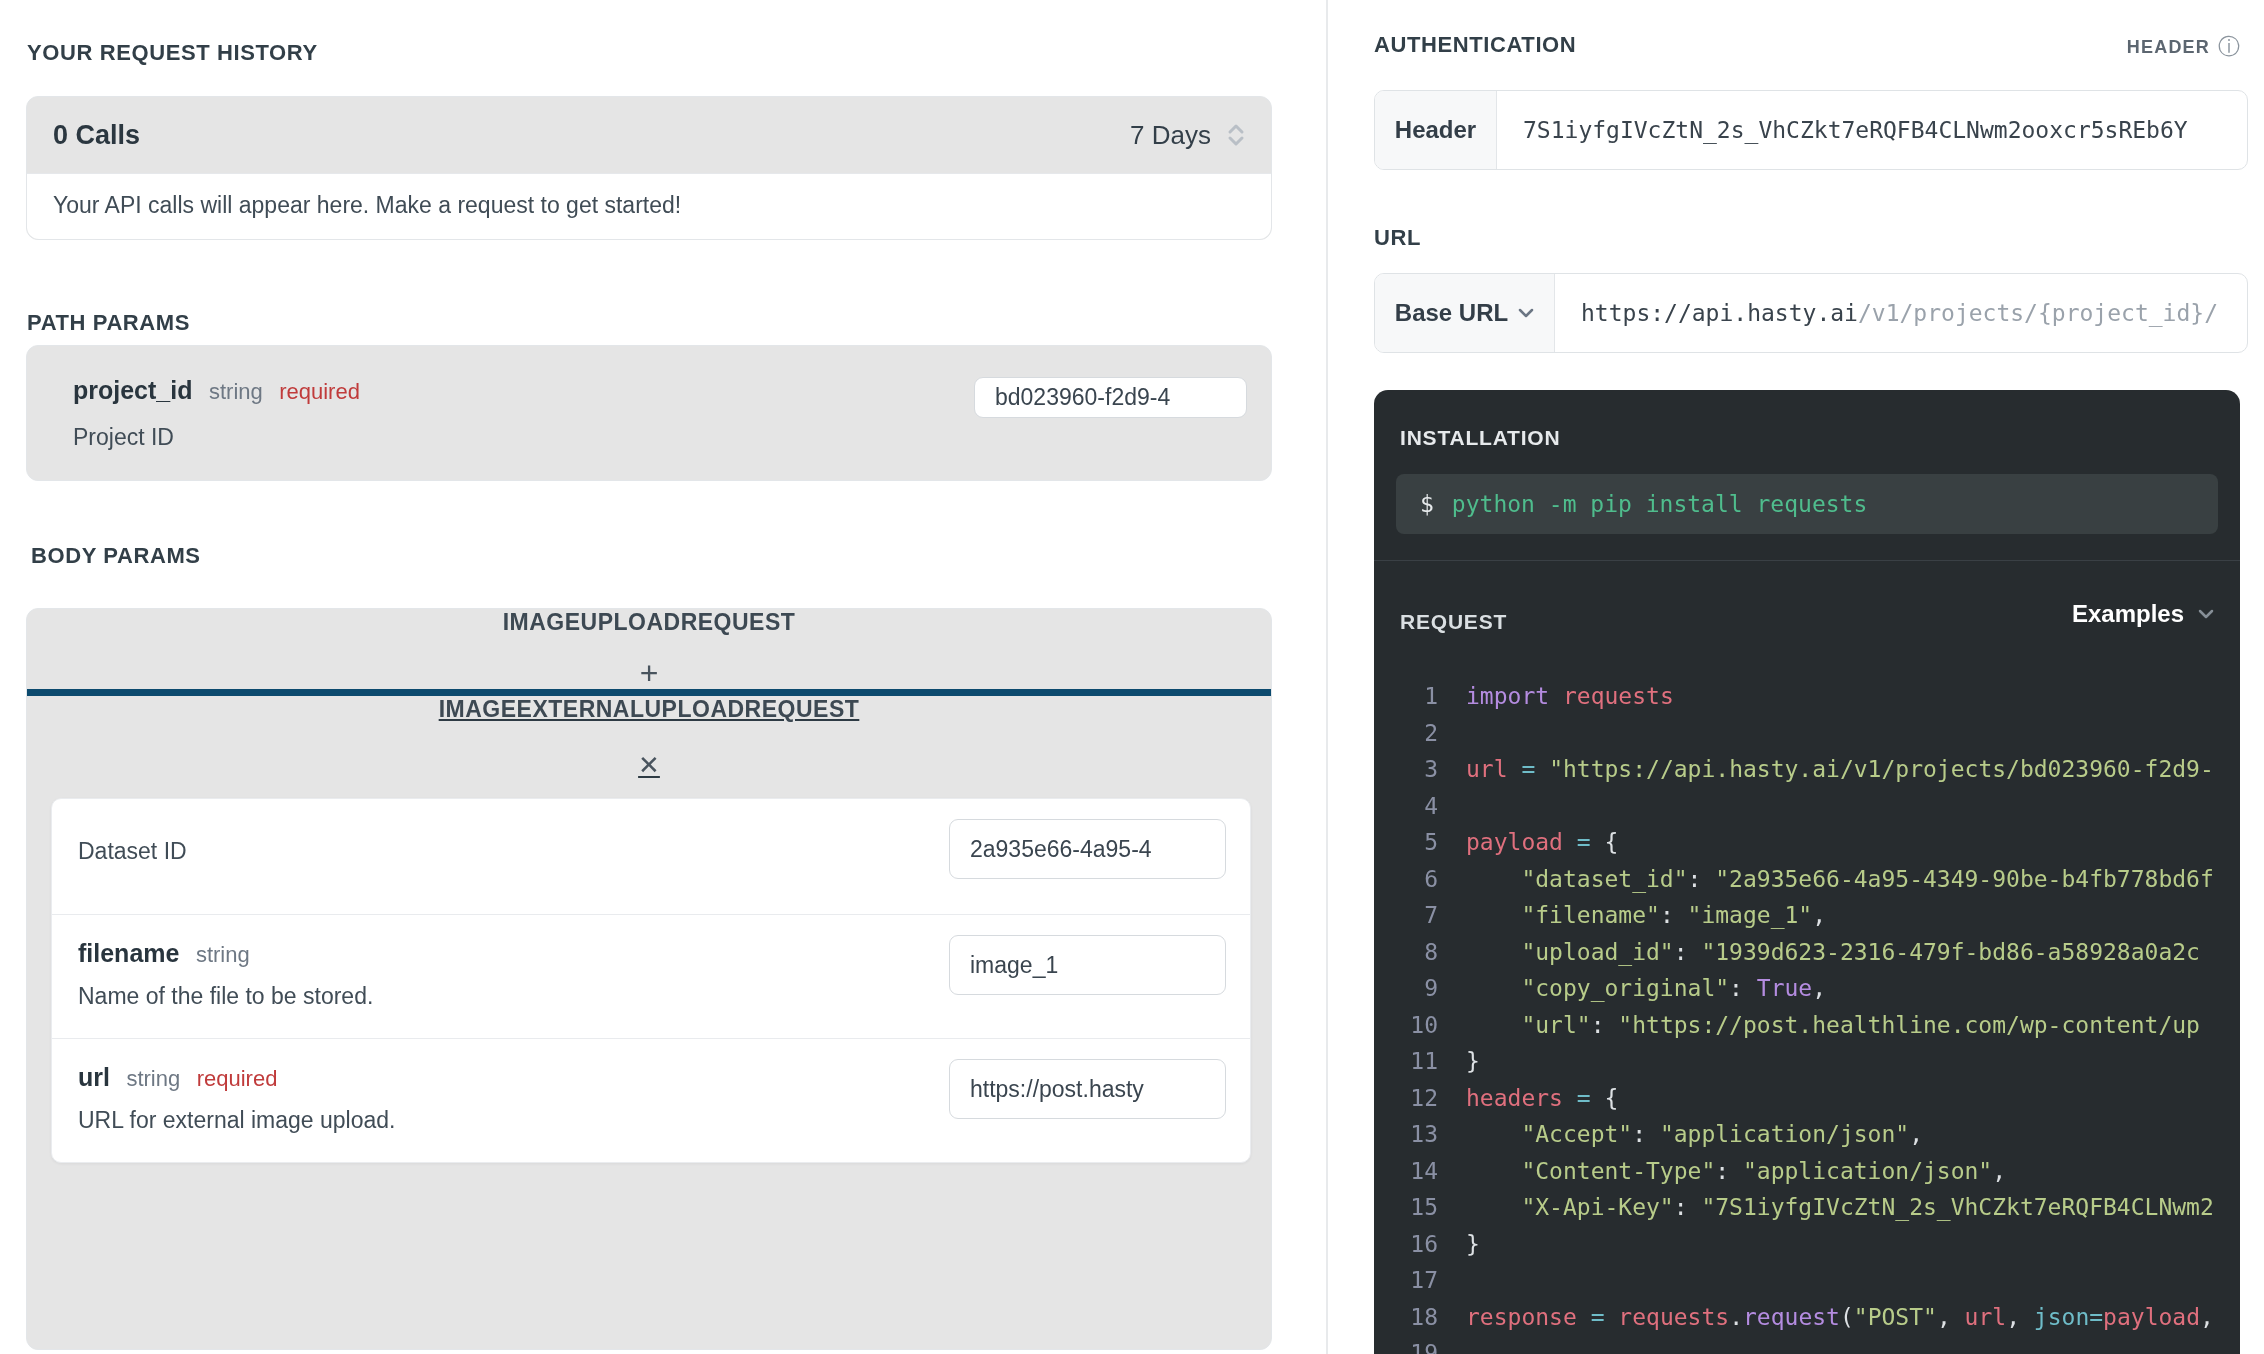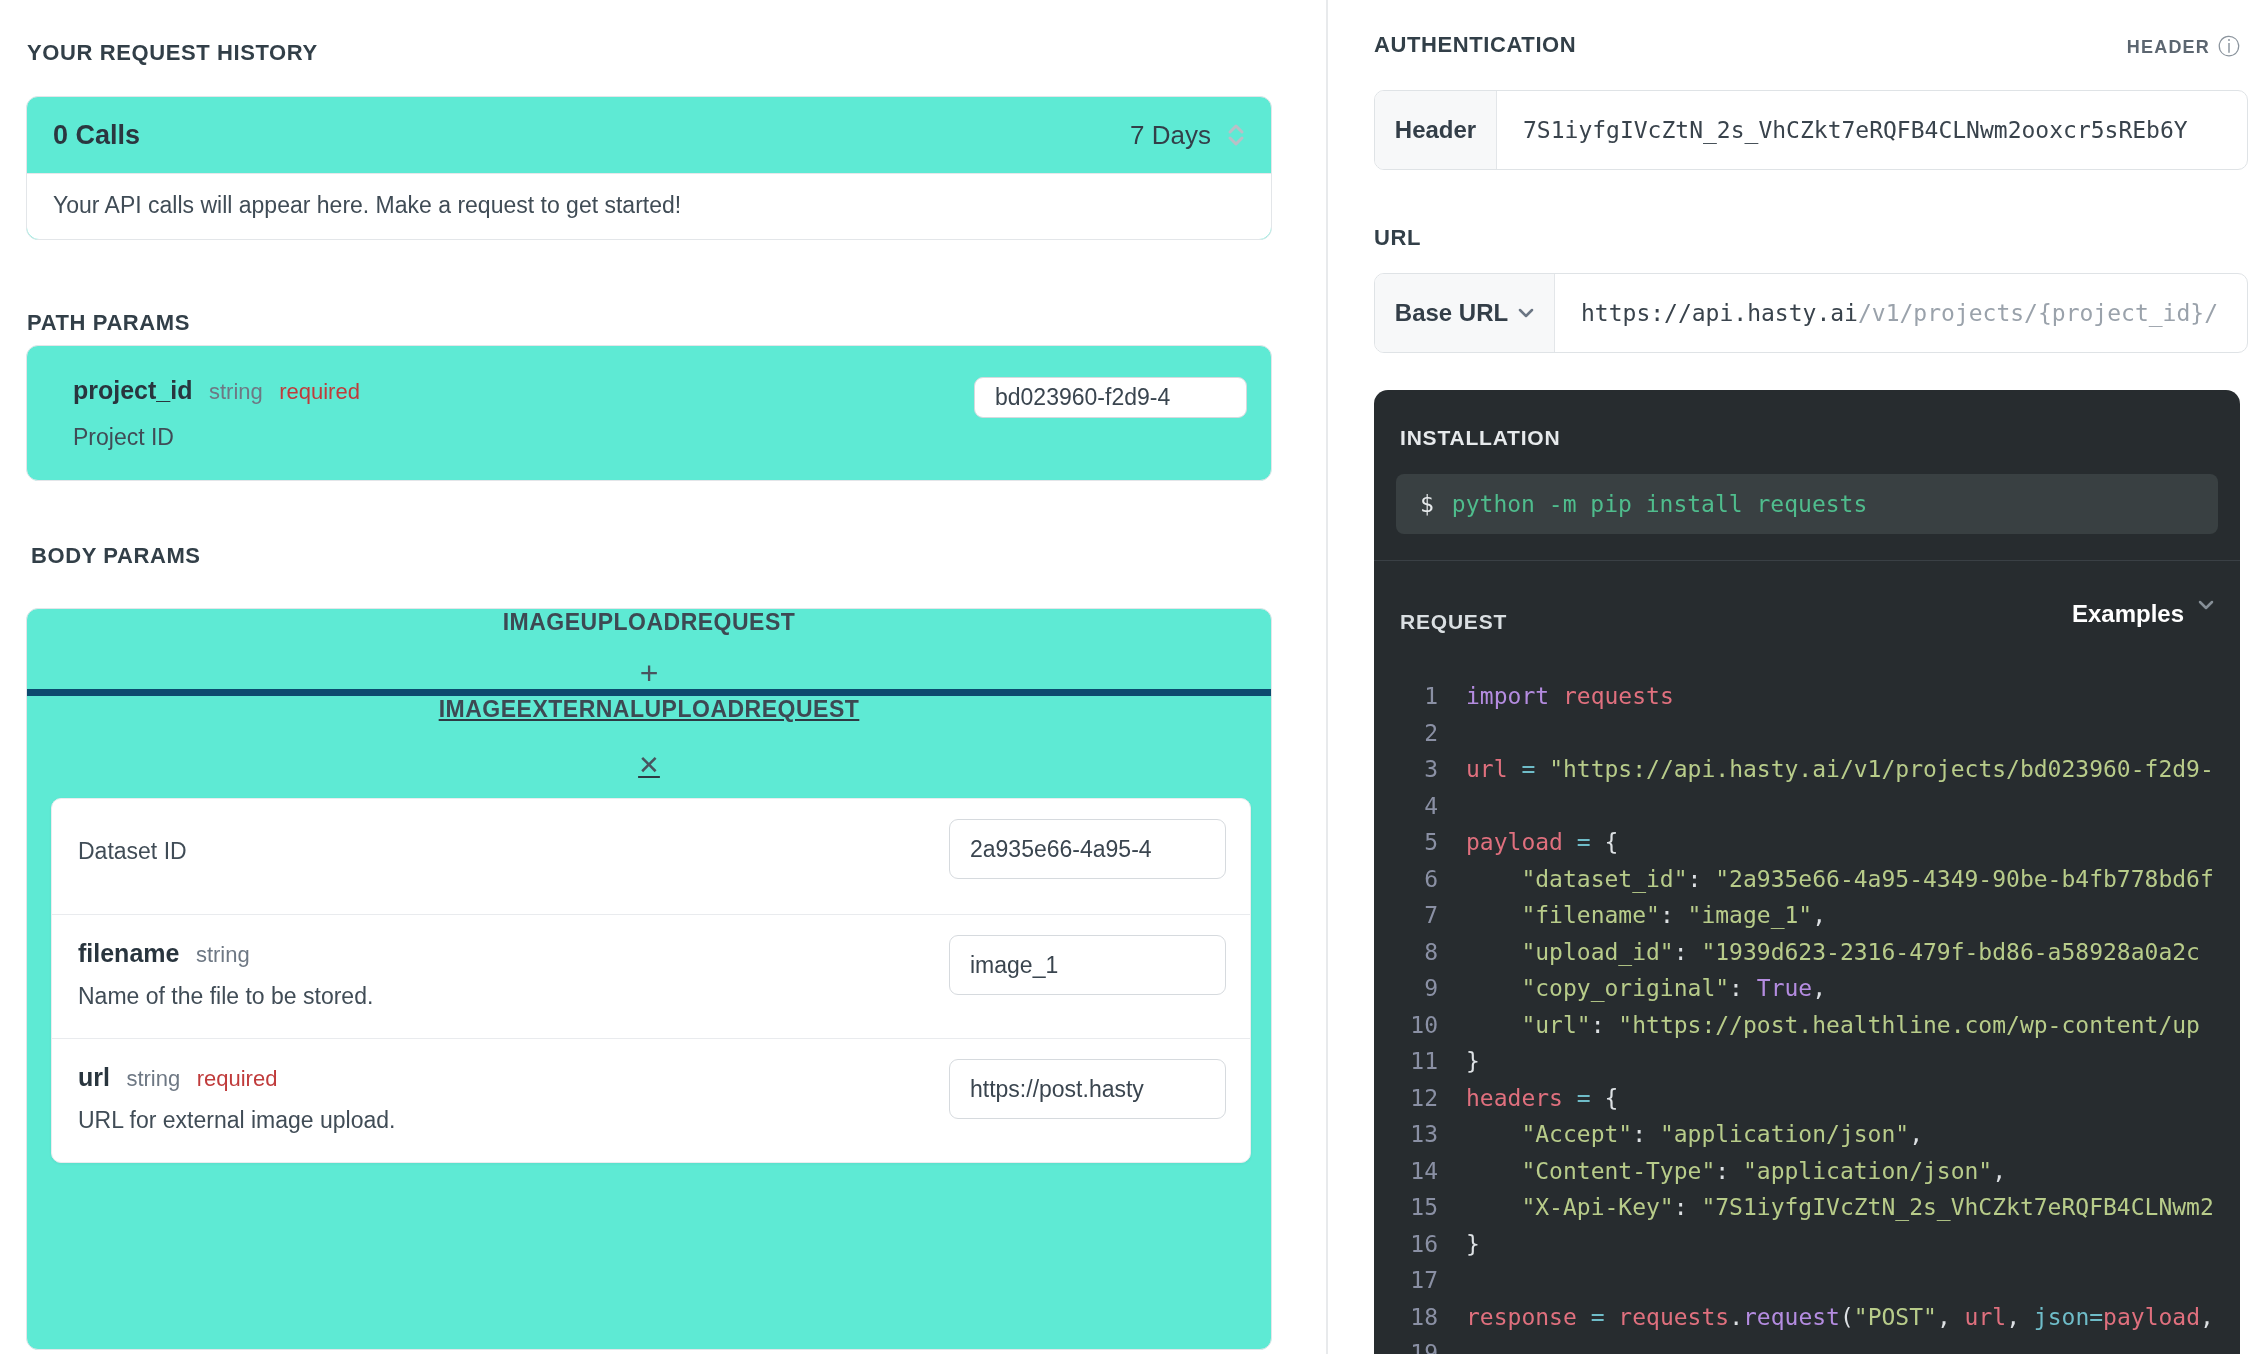--- a/index.html
+++ b/index.html
@@ -1,21 +1,21 @@
 <!DOCTYPE html>
 <html><head>
 <meta charset="utf-8">
 <style>
   html,body{margin:0;padding:0;background:#fff;}
   .page{position:relative;width:2264px;height:1354px;overflow:hidden;background:#ffffff;
         font-family:"Liberation Sans",sans-serif;color:#2e3b44;}
 
   
   .section-label{position:absolute;font-size:22px;font-weight:700;letter-spacing:.6px;color:#323f48;}
-  .card{position:absolute;background:#5eead4;border:1px solid #e3e6e9;border-radius:12px;box-sizing:border-box;}
+  .card{position:absolute;background:#e5e5e5;border:1px solid #e3e6e9;border-radius:12px;box-sizing:border-box;}
 
   
   .lbl-history{top:40px;left:27px;}
   .request-card{top:96px;left:26px;width:1246px;}
   .rc-header{display:flex;align-items:center;justify-content:space-between;height:76px;padding:0 26px;
              border-bottom:1px solid #e6e8eb;}
   .rc-calls{font-size:27px;font-weight:700;color:#2b3740;}
   .rc-period{display:flex;align-items:center;gap:16px;cursor:pointer;}
   .rc-period span{font-size:26px;color:#333f49;}
   .rc-body{background:#fff;border-radius:0 0 12px 12px;padding:18px 26px 20px 26px;}
@@ -82,21 +82,21 @@
   .code-panel{position:absolute;left:1374px;top:390px;width:866px;height:980px;background:#272c2f;
               border-radius:14px;overflow:hidden;}
   .install-label{position:absolute;top:36px;left:26px;font-size:21px;font-weight:700;letter-spacing:.8px;color:#e7eaec;}
   .cmd-box{position:absolute;top:84px;left:22px;right:22px;height:60px;background:#394042;border-radius:8px;
            display:flex;align-items:center;padding:0 24px;box-sizing:border-box;
            font-family:"DejaVu Sans Mono",monospace;font-size:23px;}
   .cmd-box .prompt{color:#e6e9eb;margin-right:18px;}
   .cmd-box .cmd{color:#4fbd8d;}
   .panel-divider{position:absolute;top:170px;left:0;right:0;height:1px;background:#3a4045;}
   .request-label{position:absolute;top:220px;left:26px;font-size:21px;font-weight:700;letter-spacing:.8px;color:#dadfe2;}
-  .examples{position:absolute;top:210px;right:26px;display:flex;gap:14px;cursor:pointer;}
+  .examples{position:absolute;top:210px;right:26px;display:flex;align-items:center;gap:14px;cursor:pointer;}
   .examples span{font-size:24px;font-weight:700;color:#ffffff;}
 
   .code-block{position:absolute;top:288px;left:24px;right:0;font-family:"DejaVu Sans Mono",monospace;
               font-size:23px;line-height:36.5px;white-space:pre;overflow:hidden;}
   .code-line{display:flex;}
   .ln{width:40px;text-align:right;margin-right:28px;color:#8a90a4;flex:none;}
   .lc{flex:1;overflow:hidden;}
   .tk-kw{color:#b48ce0;} .tk-fn{color:#b48ce0;}
   .tk-var{color:#e0707e;}
   .tk-str{color:#b8cc8a;}

